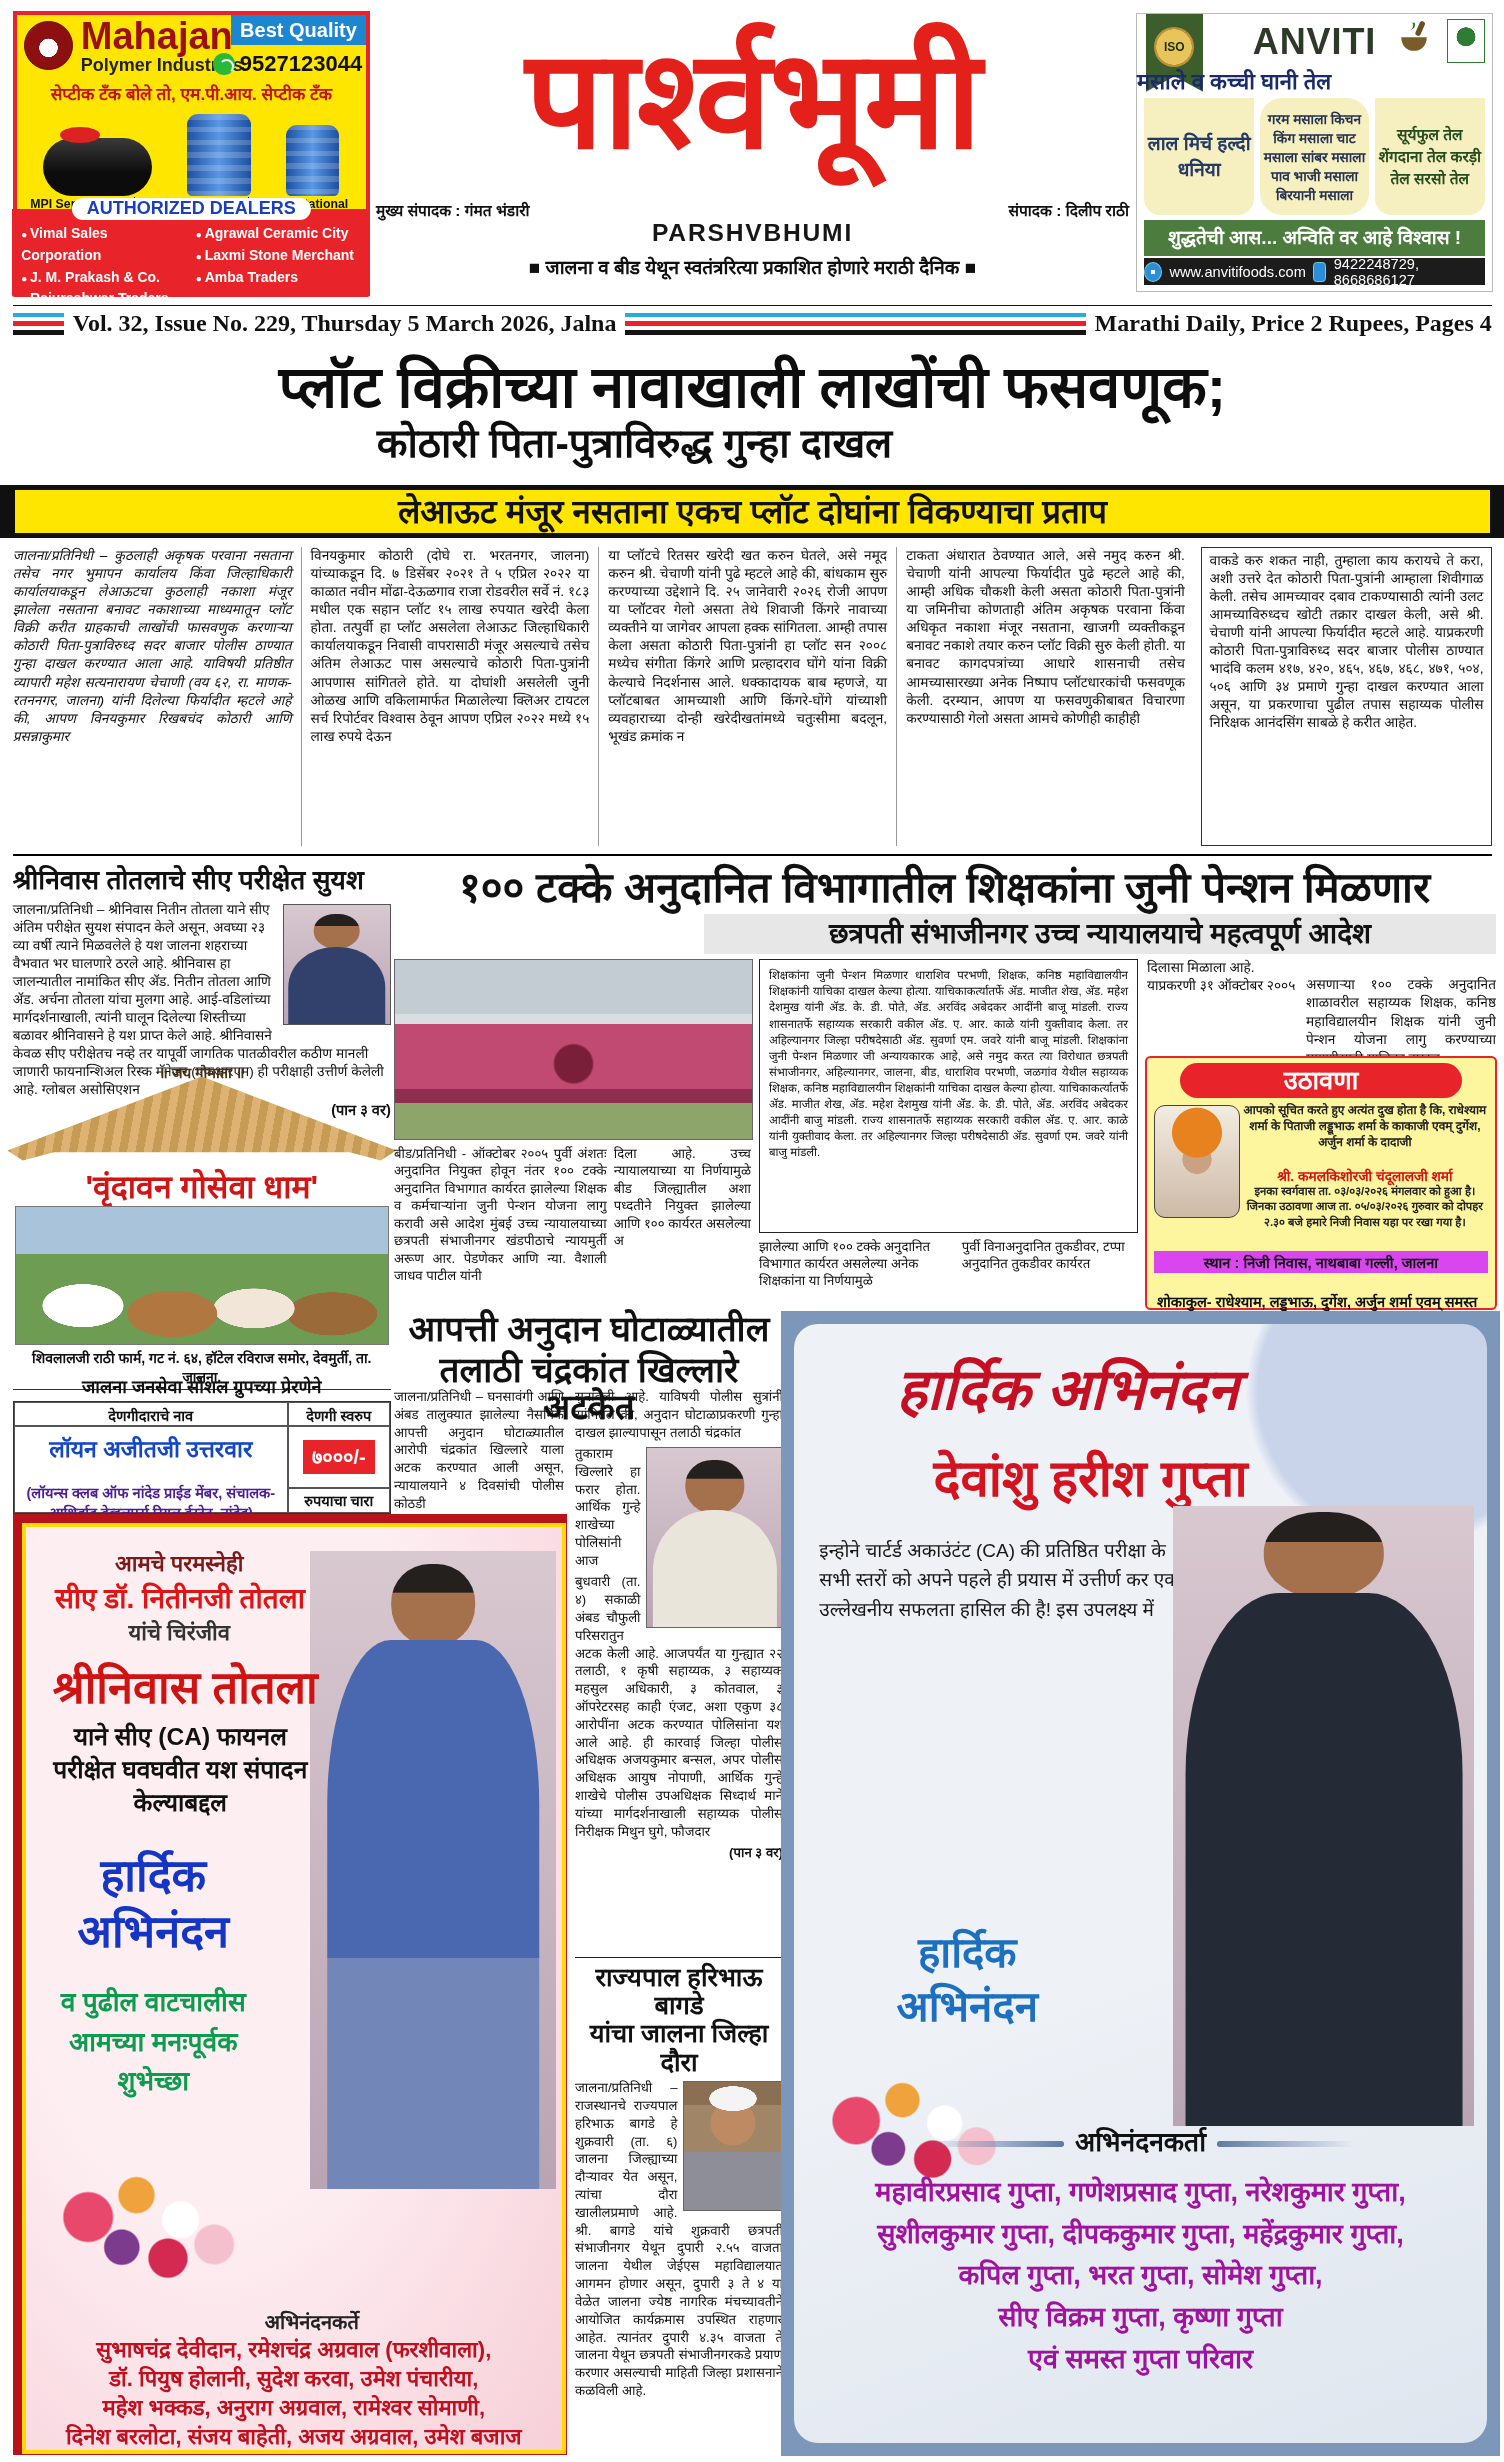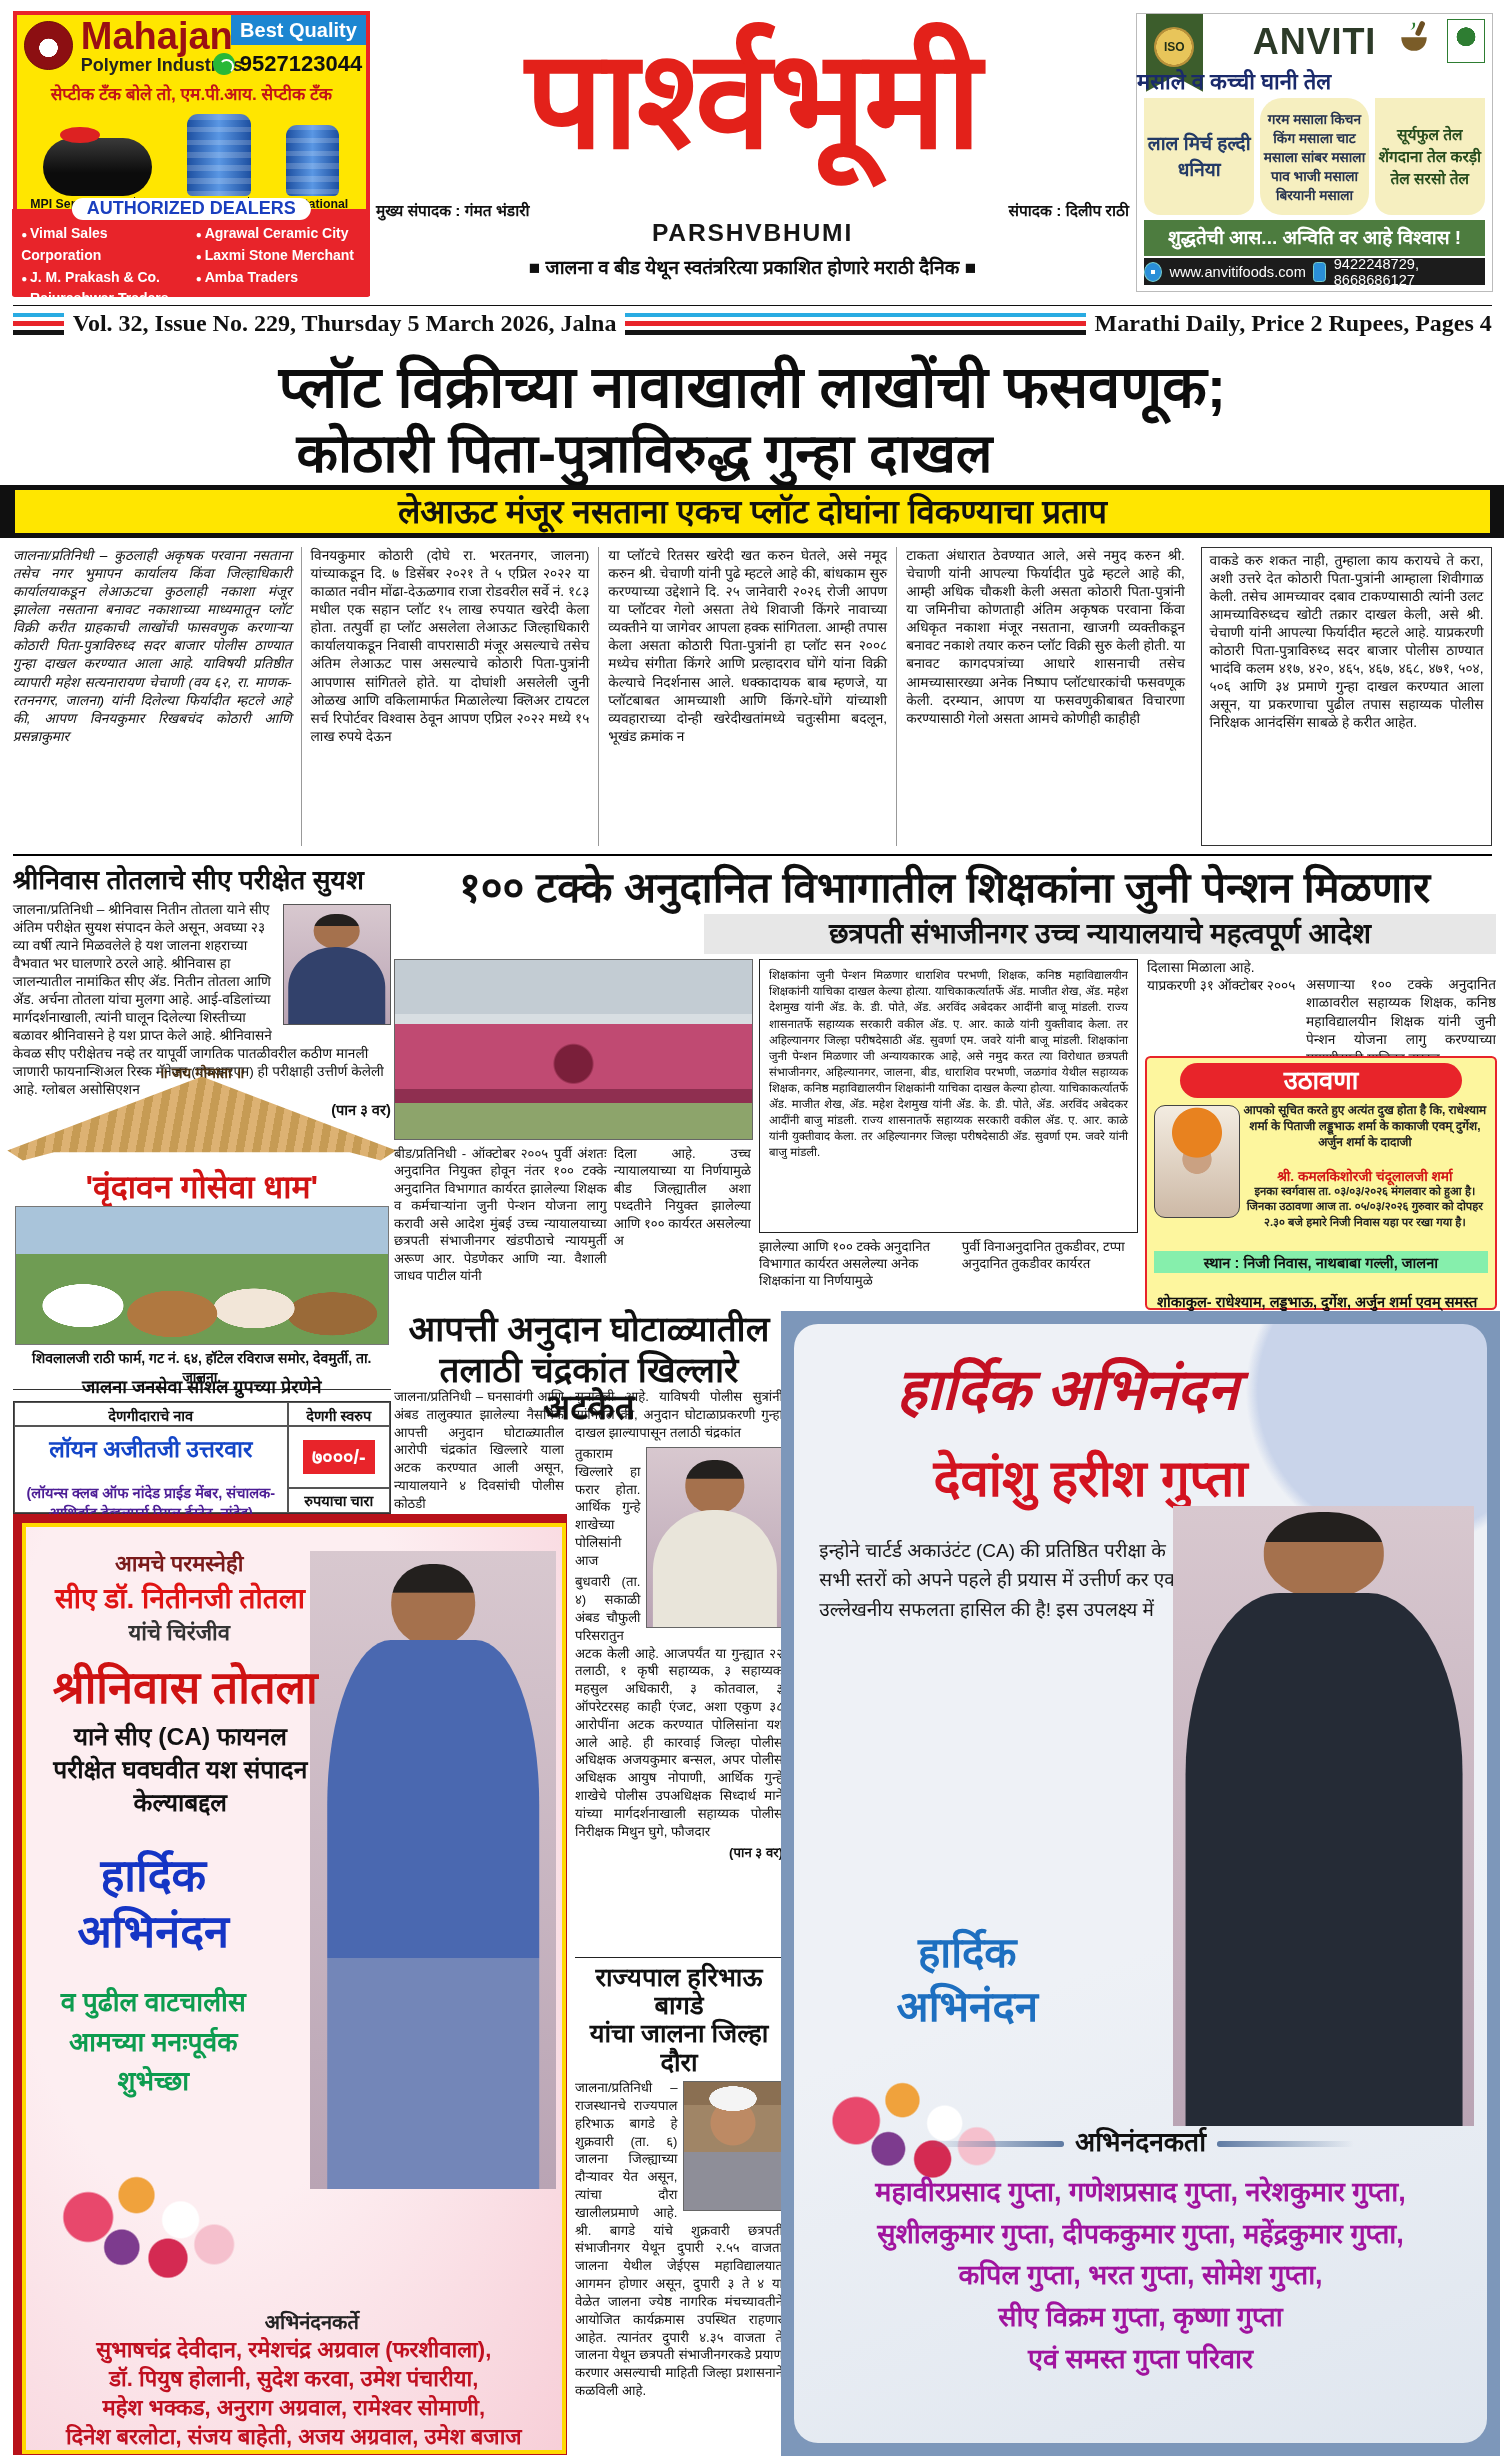--- a/index.html
+++ b/index.html
@@ -63,21 +63,21 @@
 
   
   .dateline{left:12.8px;top:305px;width:1479px;height:35px;border-top:1.8px solid #101010;display:flex;align-items:center;gap:9px;font-family:"Liberation Serif","DejaVu Serif",serif;font-size:24px;font-weight:bold;}
   .stripes{height:22px;display:flex;flex-direction:column;justify-content:space-between;}
   .stripes i{display:block;height:4.6px;}
   .stripes .s1{background:#29abe2;} .stripes .s2{background:#e8242a;} .stripes .s3{background:#141414;}
   .st-stub{width:51px;} .st-grow{flex:1;}
 
   
   .lead-h1{left:0;top:345px;width:1505px;text-align:center;font-size:58px;font-weight:800;color:#0d0d0d;}
-  .lead-h2{left:14px;top:414px;width:1261px;text-align:center;font-size:54px;font-weight:800;color:#0d0d0d;}
+  .lead-h2{left:4px;top:414px;width:1261px;text-align:center;font-size:40px;font-weight:800;color:#0d0d0d;}
   .strapband{left:0;top:485px;width:1505px;height:53px;background:#101010;}
   .strap{position:absolute;left:14.6px;right:14.6px;top:4.6px;bottom:4.6px;background:#ffe600;text-align:center;font-size:33px;font-weight:bold;color:#111;line-height:44px;}
   .leadcols{left:12.8px;top:547px;width:1479px;height:299px;display:flex;}
   .lcol{flex:1;padding:0 9px;border-left:0.9px solid #999;overflow:hidden;}
   .lcol:first-child{border-left:none;padding-left:0;font-style:italic;}
   .lcol.boxed{border:1.8px solid #333;margin-left:7.3px;padding:3.6px 7.3px;flex:0 0 274px;}
   .rule-h{background:#000;height:1.8px;}
 
   
   .tnews{left:12.8px;top:861px;width:378px;height:195px;}
@@ -130,21 +130,21 @@
   
   .uth{left:1145px;top:1056px;width:352px;height:254px;background:#fdf69e;border:2.7px solid #e8242a;border-radius:5.5px;box-sizing:border-box;}
   .uth-bar{position:absolute;left:33px;right:33px;top:4.6px;height:35px;background:#e8242a;border-radius:18px;color:#fff;text-align:center;font-size:25.5px;font-weight:bold;line-height:35px;}
   .uth-photo{position:absolute;left:7.3px;top:47px;width:84px;height:111px;border:1.8px solid #444;border-radius:11px;
      background:radial-gradient(circle at 50% 24%,#e8821f 0 26%,transparent 27%),
                 radial-gradient(circle at 50% 48%,#caa182 0 20%,transparent 21%),
                 linear-gradient(#f3ece1,#cdb9a6);}
   .uth-b1{position:absolute;left:95px;right:7.3px;top:44px;font-size:12px;line-height:1.35;text-align:center;font-weight:bold;color:#222;}
   .uth-name{position:absolute;left:95px;right:7.3px;top:108px;font-size:13.7px;font-weight:bold;color:#d11414;text-align:center;}
   .uth-b2{position:absolute;left:95px;right:7.3px;top:126px;font-size:11.4px;line-height:1.35;text-align:center;font-weight:bold;color:#222;}
-  .uth-loc{position:absolute;left:7.3px;right:7.3px;top:193px;background:#86efac;font-size:14.6px;font-weight:bold;text-align:center;padding:0.9px 0;}
+  .uth-loc{position:absolute;left:7.3px;right:7.3px;top:193px;background:#d946ef;font-size:14.6px;font-weight:bold;text-align:center;padding:0.9px 0;}
   .uth-mourn{position:absolute;left:7.3px;right:15px;top:215px;font-size:14.6px;font-weight:bold;text-align:center;line-height:1.3;margin-top:20px;}
 
   
   .kh-h{left:394px;width:390px;text-align:center;font-size:35px;font-weight:800;line-height:1.05;}
   .k-col1{left:394px;top:1388px;width:170px;height:126px;font-size:13.2px;line-height:1.35;text-align:justify;overflow:hidden;}
   .k-col2{left:575px;top:1388px;width:208px;height:565px;font-size:13.2px;line-height:1.35;text-align:justify;}
   .k-photo{float:right;width:135px;height:179px;margin:1.8px 0 3.6px 5.5px;border:0.9px solid #666;--suit:#e8e4da;}
   .k-col2 p{margin:0 0 3.6px 0;}
 
   

